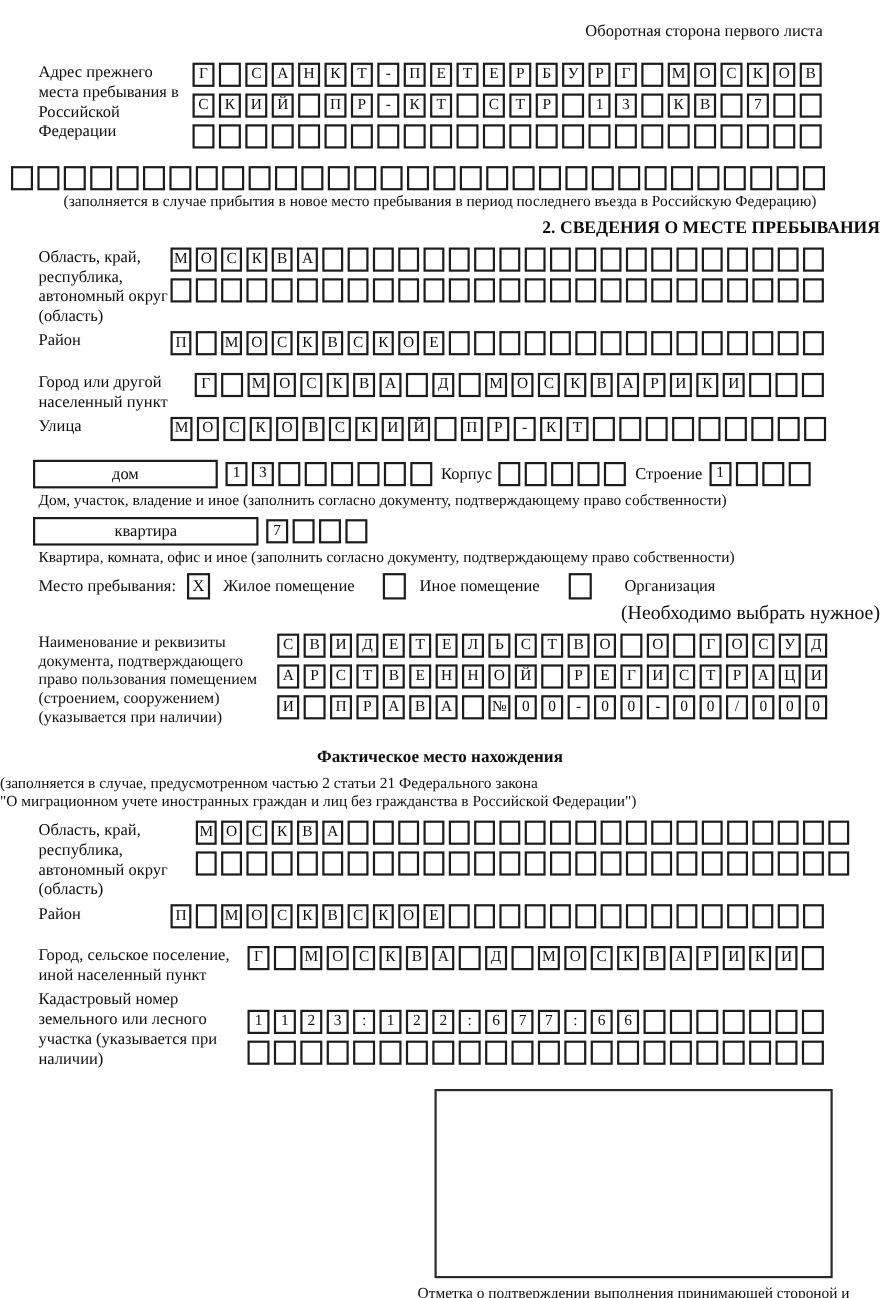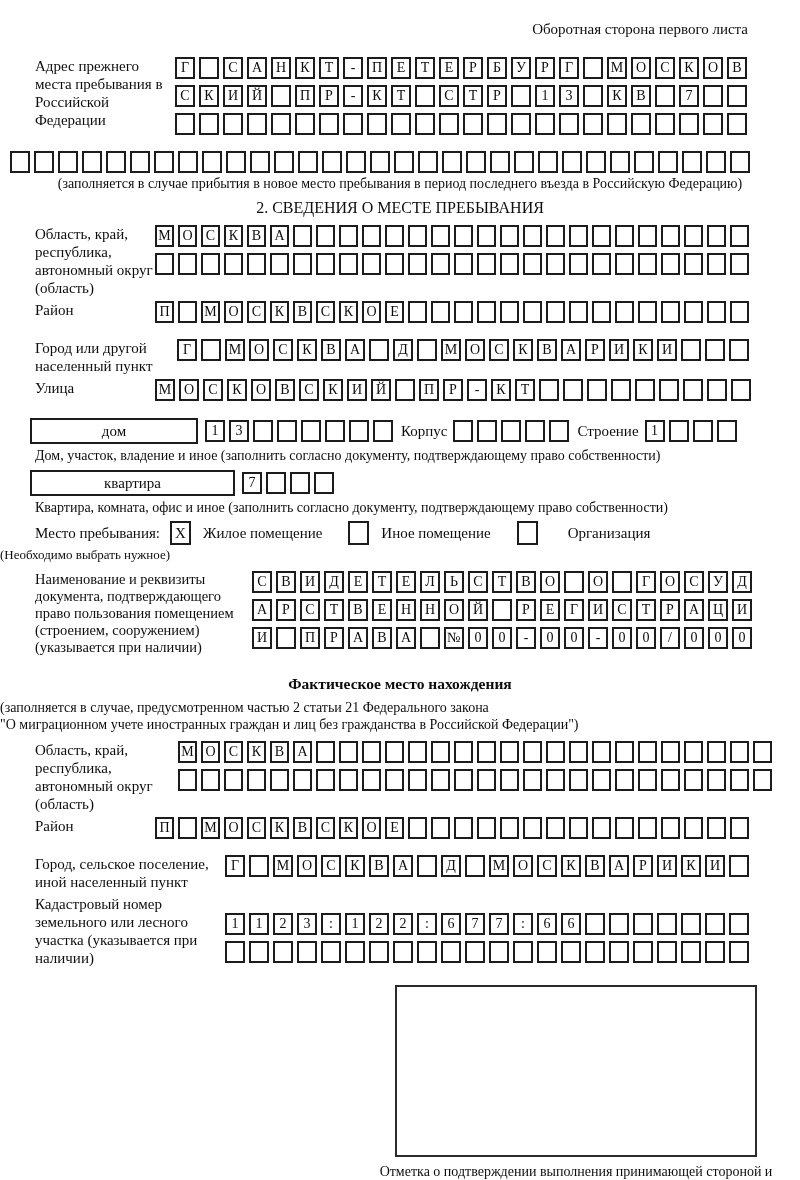--- a/index.html
+++ b/index.html
@@ -19,21 +19,21 @@
       margin-right:4px;text-align:center;font-size:14px;line-height:18px;vertical-align:top;}
   .tight .cb{width:19px;}          
   .bxs.last{margin-bottom:12px;}
 
   .fullrow{margin:0 0 2px 10px;}
 
   .caption{font-size:14px;line-height:18px;}
   .center{text-align:center;}
   .cap-left{margin:0 0 4px 35px;}
 
-  .sec-title{margin:6px 0 8px 0;text-align:center;font-size:16px;font-weight:normal;}
+  .sec-title{margin:6px 0 8px 0;text-align:right;font-size:16px;font-weight:bold;}
   .fact-title{margin:14px 0 4px 0;text-align:center;font-size:15.5px;font-weight:bold;}
   .fact-note{font-size:14px;line-height:17px;text-align:left;}
   .fact-note.first{margin-top:6px;}
   .fact-note.second{margin-bottom:8px;}
 
   .indent-city .bxs{margin-left:22px;}
 
   
   .house-row{display:flex;align-items:center;margin:2px 0 2px 30px;height:28px;}
   .wide-box{box-sizing:border-box;border:2px solid #1c1c1c;height:26px;text-align:center;
@@ -43,21 +43,21 @@
   .inline-lbl{font-size:15px;margin:0 6px 0 4px;}
   .house-row .bxs{margin-bottom:0;}
 
   
   .stay-row{display:flex;align-items:center;margin:4px 0 2px 35px;font-size:15px;}
   .stay-row .bxs{margin-bottom:0;height:24px;}
   .stay-row .cb{width:21px;height:24px;line-height:20px;font-size:15px;}
   .stay-gap1{margin-left:10px;}
   .stay-gap2{margin-left:8px;}
   .stay-gap3{margin-left:26px;}
-  .choose-note{margin:0 0 8px 0;text-align:left;font-size:13px;}
+  .choose-note{margin:0 0 8px 0;text-align:right;font-size:18px;}
 
   .doc-block{margin-bottom:4px;}
   .doc-block .lbl{width:217px;font-size:14.5px;line-height:17px;}
 
   .lbl.w140{width:140px;}
   .lbl.w120{width:120px;}
   .lbl.w143{width:143px;}
   .lbl.w190{width:190px;}
 
   

